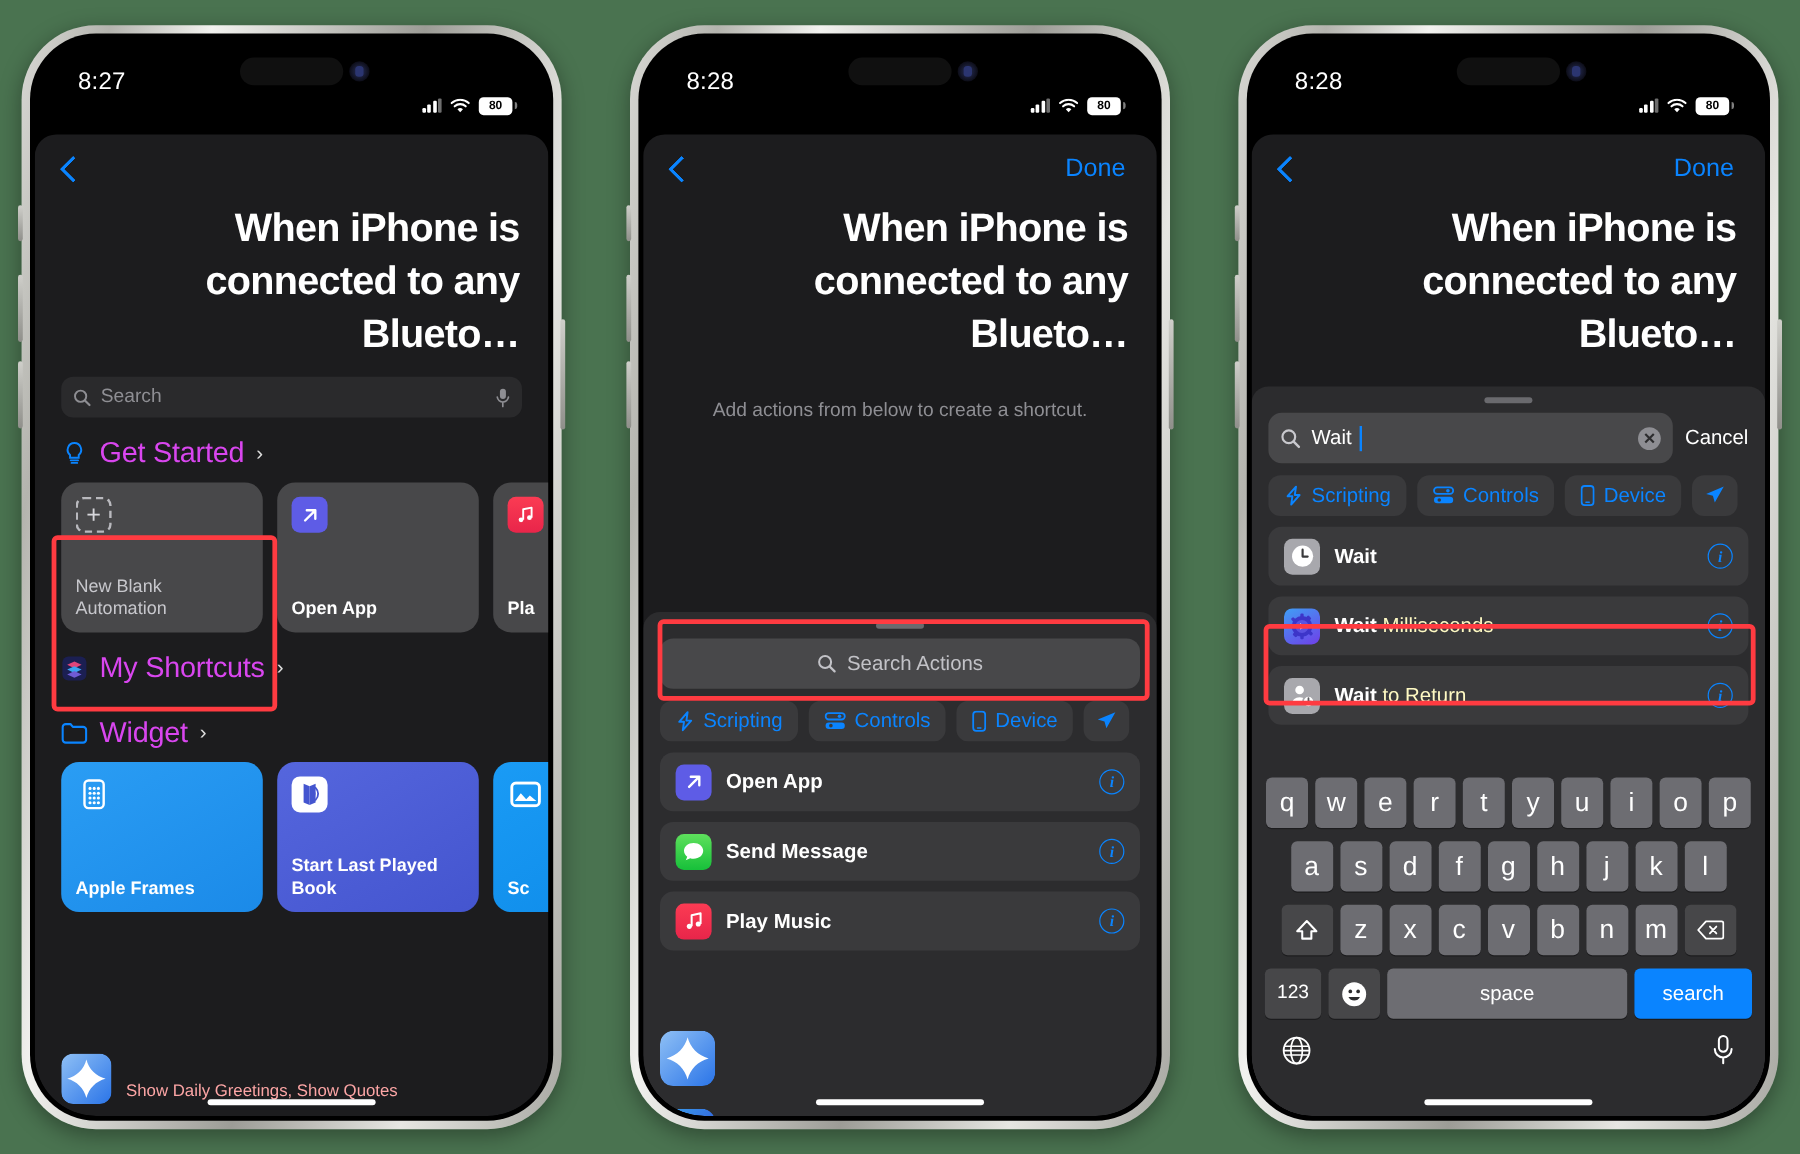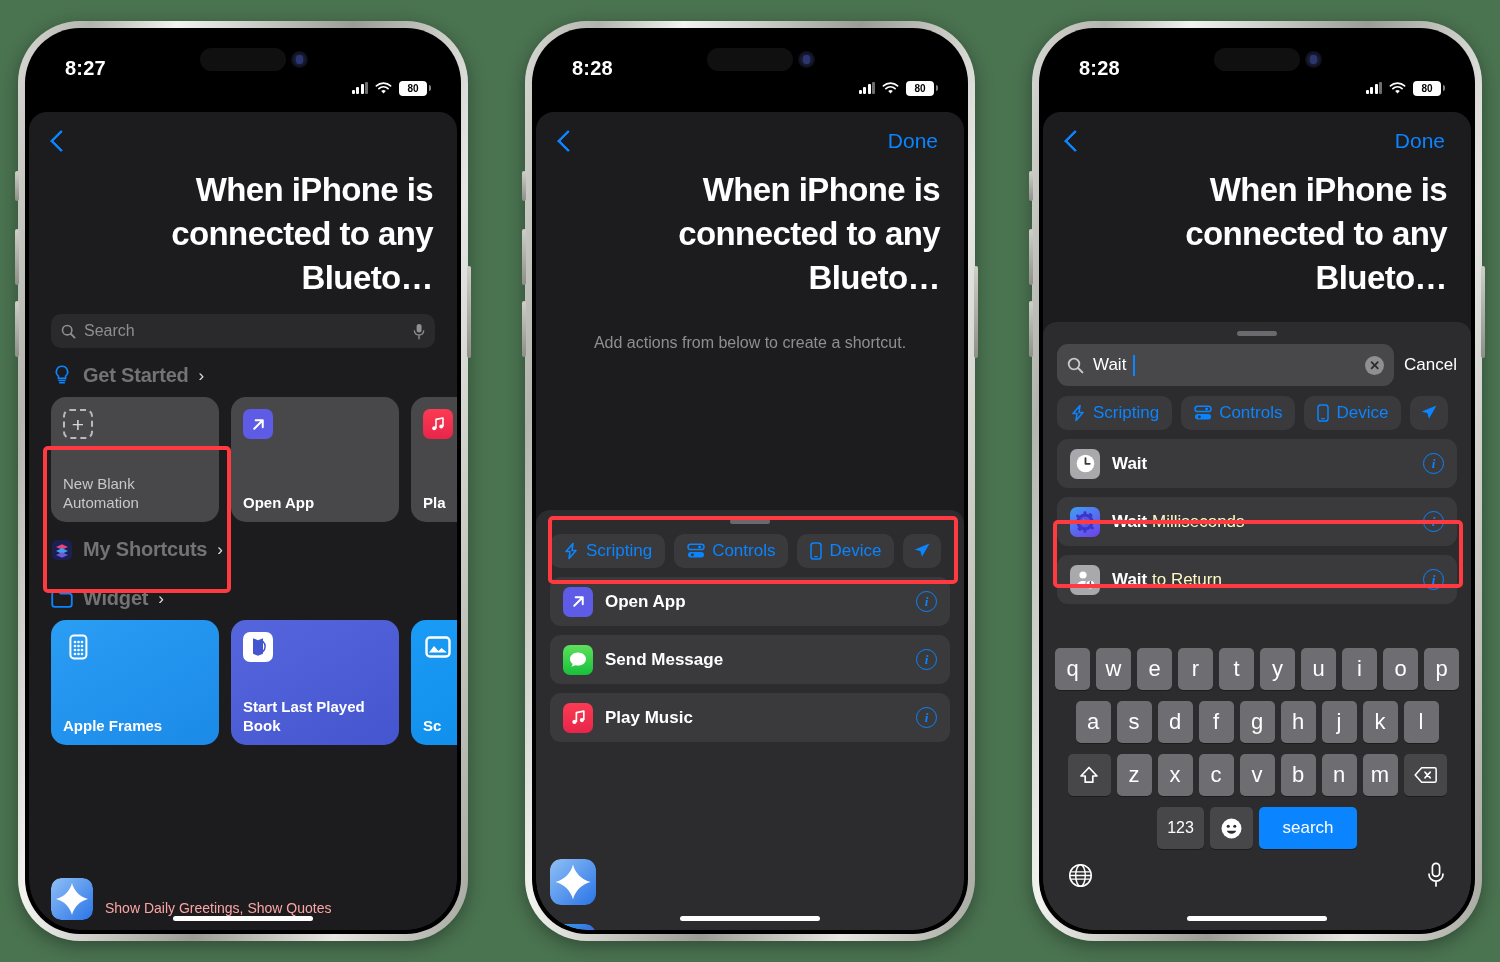--- a/index.html
+++ b/index.html
@@ -53,21 +53,21 @@
   .btn-power { right: -3px; top: 245px; width: 4px; height: 92px; }
 
   
   .statusbar {
     position: absolute; top: 0; left: 0; right: 0; height: 58px;
     display: flex; align-items: center; justify-content: space-between;
     padding: 14px 30px 0 36px;
     z-index: 20;
     color: #fff;
   }
-  .sb-time { font-size: 20px; font-weight: 700; letter-spacing: .2px; }
+  .sb-time { font-size: 20px; font-weight: 400; letter-spacing: .2px; }
   .sb-right { display: flex; align-items: center; gap: 7px; margin-top: 40px; }
   .dyn-island {
     position: absolute; left: 50%; transform: translateX(-50%);
     top: 16px; width: 86px; height: 23px;
     border-radius: 14px; background: #101010;
   }
   .dyn-dot {
     position: absolute; left: 50%; margin-left: 48px; top: 19px;
     width: 17px; height: 17px; border-radius: 50%;
     background: radial-gradient(circle at 50% 50%, #1b1f3a 35%, #0a0a12 75%);
@@ -128,21 +128,21 @@
     background:#2a2a2c; display:flex;align-items:center;gap:8px;
     padding: 0 10px; color:#8e8e93; font-size:16px;
   }
   .srchfield .mic{margin-left:auto;}
 
   .sect-head{
     display:flex;align-items:center;gap:10px;
     padding: 16px 22px 10px 22px;
   }
   .sect-head .ic{width:22px;height:22px;display:flex;align-items:center;justify-content:center;}
-  .sect-head .txt{color:#737373;font-size:20px;font-weight:700;letter-spacing:-.2px;}
+  .sect-head .txt{color:#d946ef;font-size:24px;font-weight:400;letter-spacing:-.2px;}
   .sect-head .arr{color:#fff;font-size:17px;opacity:.85;font-weight:500;}
 
   .cardrow{display:flex;gap:12px;padding:0 0 0 22px;}
   .card{
     width:168px;height:125px;border-radius:15px;flex:0 0 auto;
     padding:12px 12px 10px 12px;display:flex;flex-direction:column;
     justify-content:space-between;position:relative;overflow:hidden;
   }
   .card.grey{background:#48484a;}
   .card .clabel{color:#fff;font-size:15px;font-weight:600;line-height:19px;}
@@ -470,20 +470,27 @@
     <div class="appsheet stacked">
       <div class="navbar">
         <div class="chev-back"></div>
         <div class="done-btn">Done</div>
       </div>
       <div class="bigtitle">When iPhone is connected to any Blueto…</div>
       <div class="emptyhint">Add actions from below to create a shortcut.</div>
 
       <div class="bsheet" style="top:398px;">
         <div class="grabber"></div>
+        <div class="sa-field">
+          <svg width="16" height="16" viewBox="0 0 16 16">
+                  <circle cx="6.6" cy="6.6" r="5" stroke="#c2c2c7" stroke-width="1.7" fill="none"></circle>
+                  <path d="M10.4 10.4 14.5 14.5" stroke="#c2c2c7" stroke-width="1.9" stroke-linecap="round"></path>
+                </svg>
+          <span>Search Actions</span>
+        </div>
 
         <div class="pills">
           <div class="pill">
             <svg width="16" height="18" viewBox="0 0 16 18">
                     <path d="M10 1.5 3 9.5h4L6 16.5l7-8H9z" stroke="#0a84ff" stroke-width="1.6" fill="none" stroke-linejoin="round"></path>
                   </svg>
             <span>Scripting</span>
           </div>
           <div class="pill">
             <svg width="18" height="16" viewBox="0 0 18 16">
@@ -759,20 +766,21 @@
           <div class="krow">
             <div class="key num dark">123</div>
             <div class="key emoji dark">
               <svg width="23" height="23" viewBox="0 0 24 24">
                       <circle cx="12" cy="12" r="10.4" fill="#fff"></circle>
                       <circle cx="8.6" cy="9.6" r="1.6" fill="#2c2c2e"></circle>
                       <circle cx="15.4" cy="9.6" r="1.6" fill="#2c2c2e"></circle>
                       <path d="M7 14.4a5.6 5.6 0 0 0 10 0z" fill="#2c2c2e"></path>
                     </svg>
             </div>
+            <div class="key space">space</div>
             <div class="key go">search</div>
           </div>
           <div class="kbot">
             <span>
               <svg width="25" height="25" viewBox="0 0 26 26">
                       <circle cx="13" cy="13" r="11.2" stroke="#fff" stroke-width="1.6" fill="none"></circle>
                       <ellipse cx="13" cy="13" rx="5" ry="11.2" stroke="#fff" stroke-width="1.5" fill="none"></ellipse>
                       <path d="M2.2 9.2h21.6M2.2 16.8h21.6M1.8 13h22.4" stroke="#fff" stroke-width="1.4"></path>
                     </svg>
             </span>

